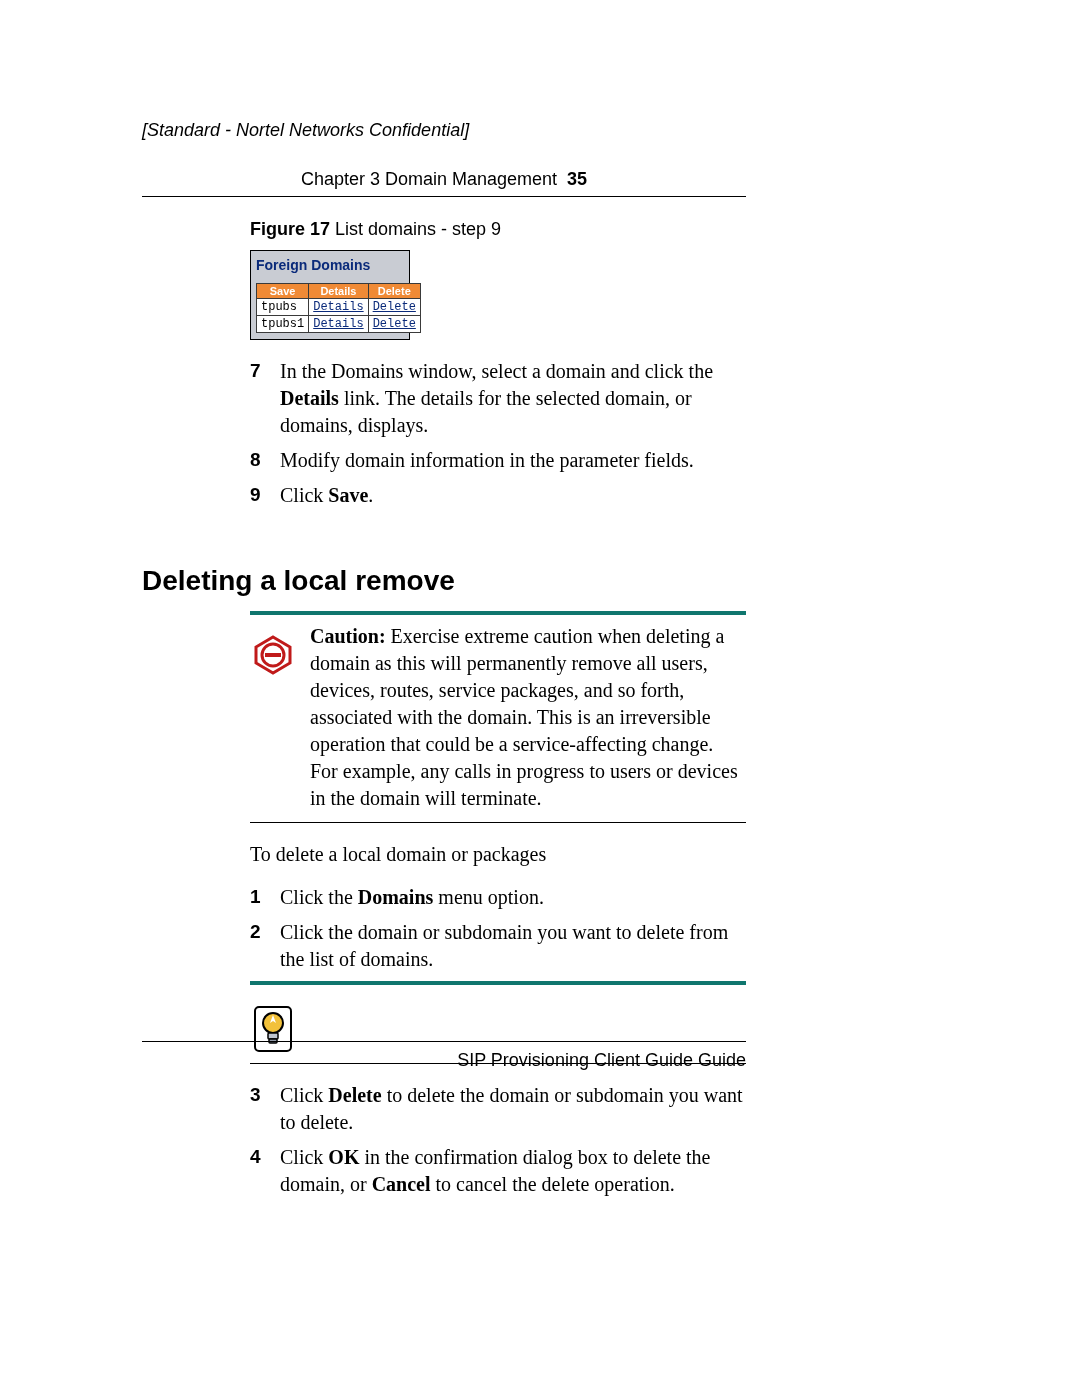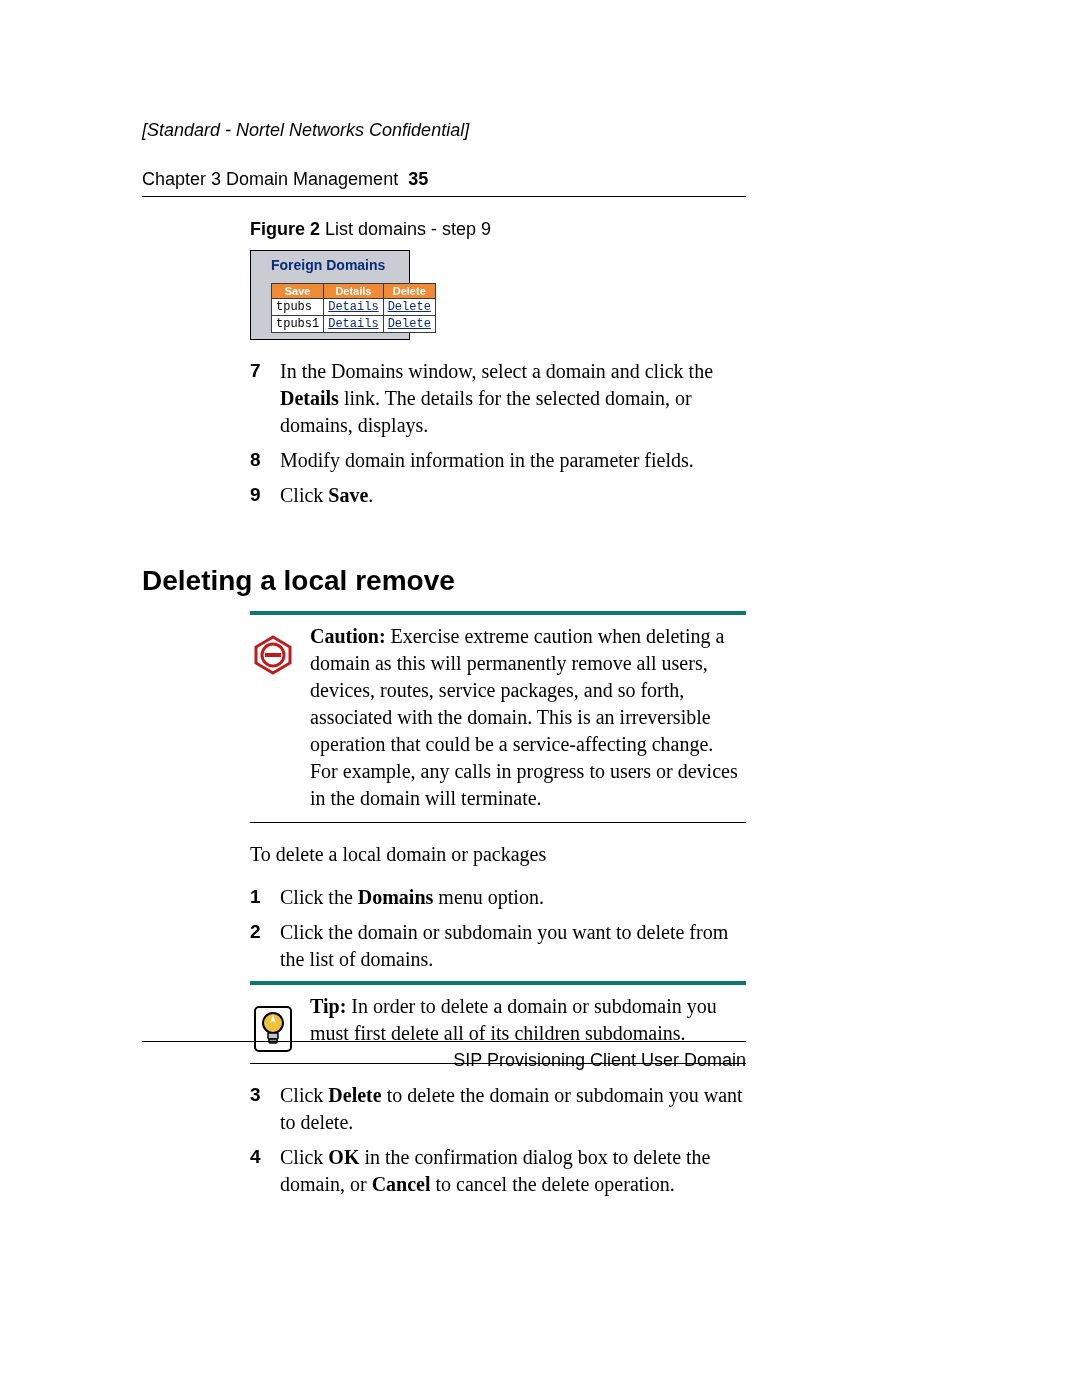--- a/index.html
+++ b/index.html
@@ -19,21 +19,21 @@
   }
   .confidential {
     font-style: italic;
     font-family: Arial, Helvetica, sans-serif;
     font-size: 18px;
     margin-bottom: 28px;
   }
   .chapter-line {
     font-family: Arial, Helvetica, sans-serif;
     font-size: 18px;
-    text-align: left;
+    text-align: center;
     padding-bottom: 6px;
   }
   .chapter-line .pnum { font-weight: bold; }
   .top-rule, .bot-rule {
     border: none;
     border-top: 1px solid #000;
     margin: 0;
   }
   .indent-block {
     margin-left: 108px;
@@ -46,21 +46,21 @@
   }
   .fig-caption b { font-weight: bold; }
   .fd-widget {
     border: 1px solid #000;
     display: inline-block;
     width: 160px;
     background: #c9ccd3;
     font-family: Verdana, Arial, sans-serif;
     font-size: 12px;
     box-sizing: border-box;
-    padding: 4px 5px 6px 20px;
+    padding: 4px 5px 6px 5px;
   }
   .fd-title {
     color: #0a2a7a;
     font-weight: bold;
     font-size: 14px;
     margin: 2px 0 10px 0;
   }
   .fd-table {
     border-collapse: collapse;
   }
@@ -149,21 +149,21 @@
 
   <div class="confidential">[Standard - Nortel Networks Confidential]</div>
 
   <div class="chapter-line">
     <span>Chapter 3  Domain Management</span>&nbsp;&nbsp;<span class="pnum">35</span>
   </div>
   <hr class="top-rule">
 
   <div class="indent-block">
     <div class="fig-caption">
-      <b>Figure 2</b><span>   List domains - step 9</span>
+      <b>Figure 17</b><span>   List domains - step 9</span>
     </div>
 
     <div class="fd-widget">
       <div class="fd-title">Foreign Domains</div>
       <table class="fd-table">
         <tbody>
             <tr>
           <th>Save</th>
           <th>Details</th>
           <th>Delete</th>
@@ -229,34 +229,31 @@
   <div class="callout">
     <div class="icon-col">
       <svg width="40" height="48" viewBox="0 0 40 48">
         <rect x="2" y="2" width="36" height="44" rx="4" fill="#fff" stroke="#000" stroke-width="2"></rect>
         <circle cx="20" cy="18" r="10" fill="#f2c13a" stroke="#000" stroke-width="2"></circle>
         <path d="M20 10 L23 18 L20 16 L17 18 Z" fill="#fff"></path>
         <rect x="15" y="28" width="10" height="6" rx="1" fill="#bfc4cf" stroke="#000" stroke-width="1.5"></rect>
         <rect x="16" y="34" width="8" height="4" rx="1" fill="#8f97a6" stroke="#000" stroke-width="1.5"></rect>
       </svg>
     </div>
-    <div class="text-col">
-      <b>Tip:</b><span> In order to delete a domain or subdomain you must first delete all of its children subdomains.</span>
-    </div>
   </div>
 
   <div class="indent-block num-list">
     <div class="num-item">
       <div class="n">3</div>
       <div class="t">Click <b>Delete</b> to delete the domain or subdomain you want to delete.</div>
     </div>
     <div class="num-item">
       <div class="n">4</div>
       <div class="t">Click <b>OK</b> in the confirmation dialog box to delete the domain, or <b>Cancel</b> to cancel the delete operation.</div>
     </div>
   </div>
 
   <div class="footer">
     <hr class="bot-rule">
-    <div class="footer-text">SIP Provisioning Client User Domain</div>
+    <div class="footer-text">SIP Provisioning Client Guide Guide</div>
   </div>
 
 </div>
 
 </body></html>

